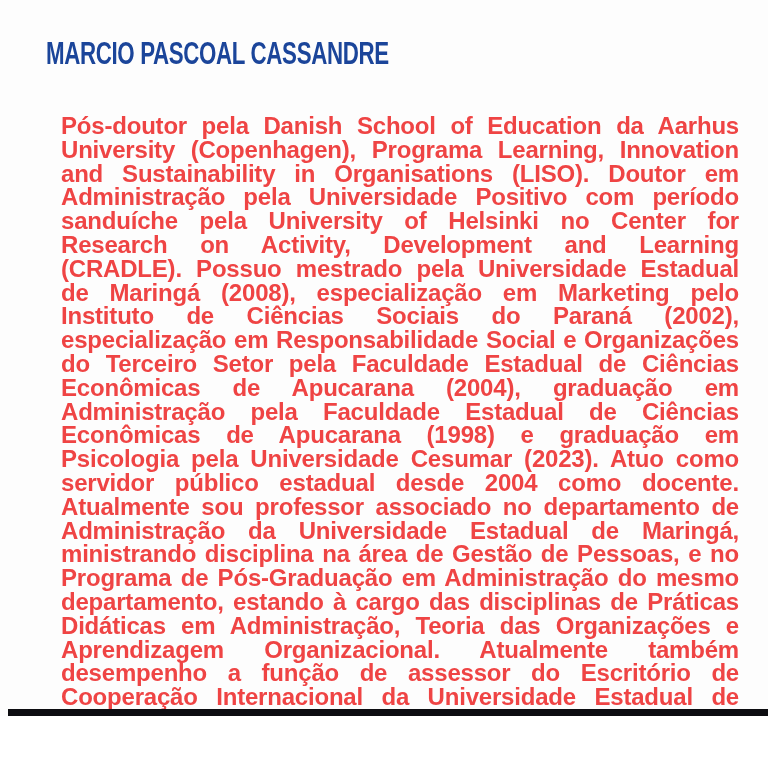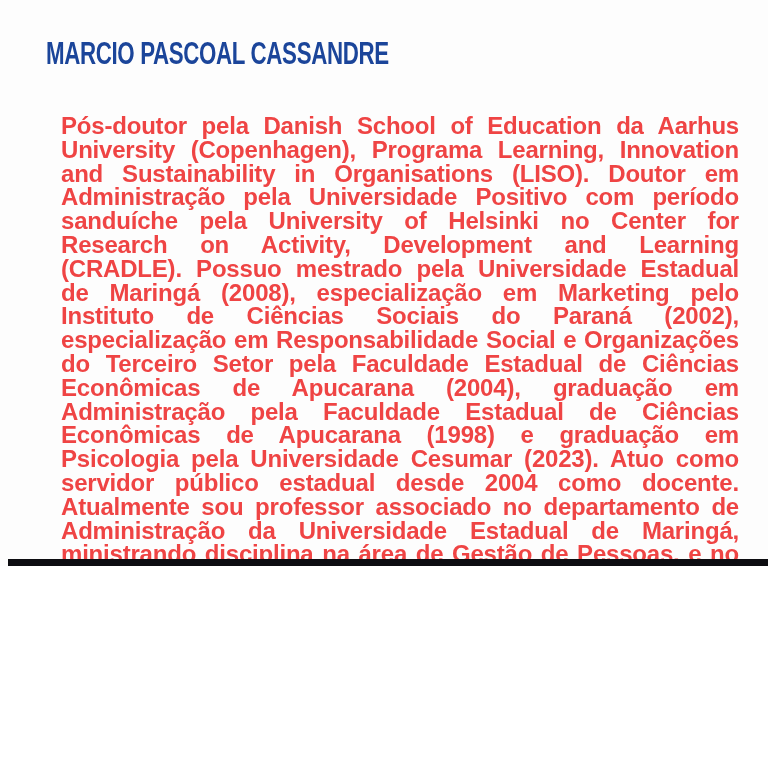--- a/index.html
+++ b/index.html
@@ -3,21 +3,21 @@
 <meta charset="utf-8">
 <style>
   html, body {
     margin: 0;
     padding: 0;
     background: #ffffff;
   }
   .page {
     position: relative;
     width: 768px;
-    height: 566px;
+    height: 716px;
     background: #fdfdfd;
     overflow: hidden;
     font-family: "Liberation Sans", "DejaVu Sans", sans-serif;
   }
   .page-title {
     position: absolute;
     top: 36px;
     left: 46px;
     margin: 0;
     color: #1b459a;

